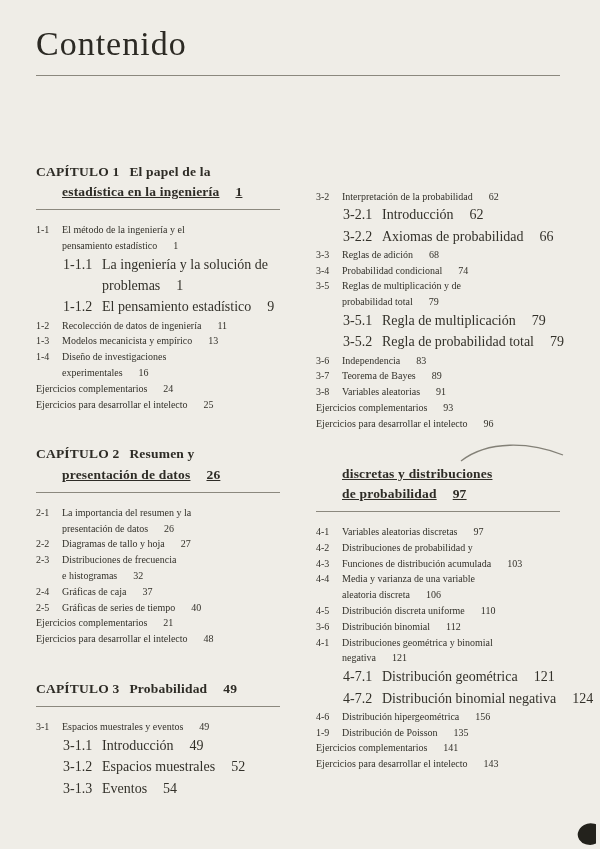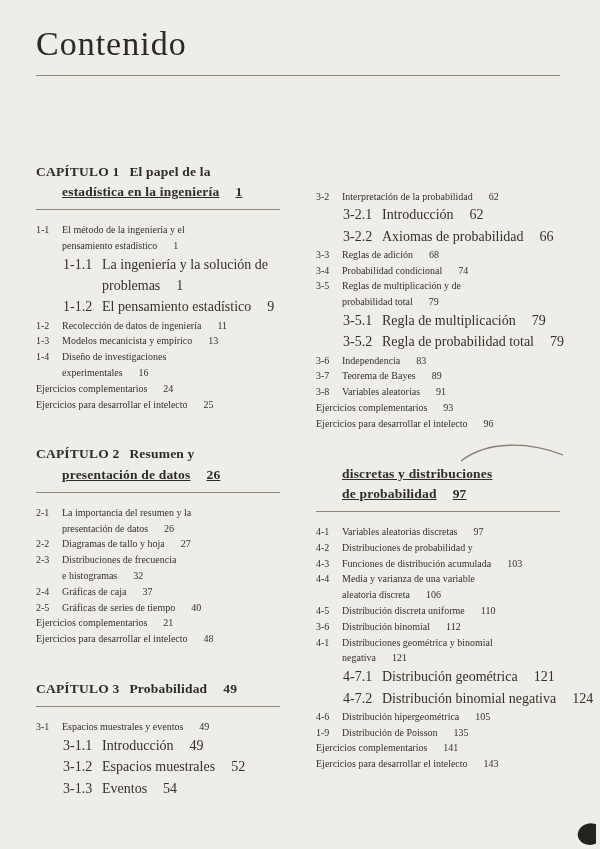--- a/index.html
+++ b/index.html
@@ -196,21 +196,21 @@
           <div class="line"><span class="num">4-1</span>Distribuciones geométrica y binomial</div>
           <div class="line">negativa<span class="page-num">121</span></div>
         </div>
         <div class="entry sub">
           <div class="line"><span class="num">4-7.1</span>Distribución geométrica<span class="page-num">121</span></div>
         </div>
         <div class="entry sub">
           <div class="line"><span class="num">4-7.2</span>Distribución binomial negativa<span class="page-num">124</span></div>
         </div>
         <div class="entry">
-          <div class="line"><span class="num">4-6</span>Distribución hipergeométrica<span class="page-num">105</span></div>
+          <div class="line"><span class="num">4-6</span>Distribución hipergeométrica<span class="page-num">156</span></div>
         </div>
         <div class="entry">
           <div class="line"><span class="num">1-9</span>Distribución de Poisson<span class="page-num">135</span></div>
         </div>
         <div class="entry flush">
           <div class="line">Ejercicios complementarios<span class="page-num">141</span></div>
         </div>
         <div class="entry flush">
           <div class="line">Ejercicios para desarrollar el intelecto<span class="page-num">143</span></div>
         </div>

